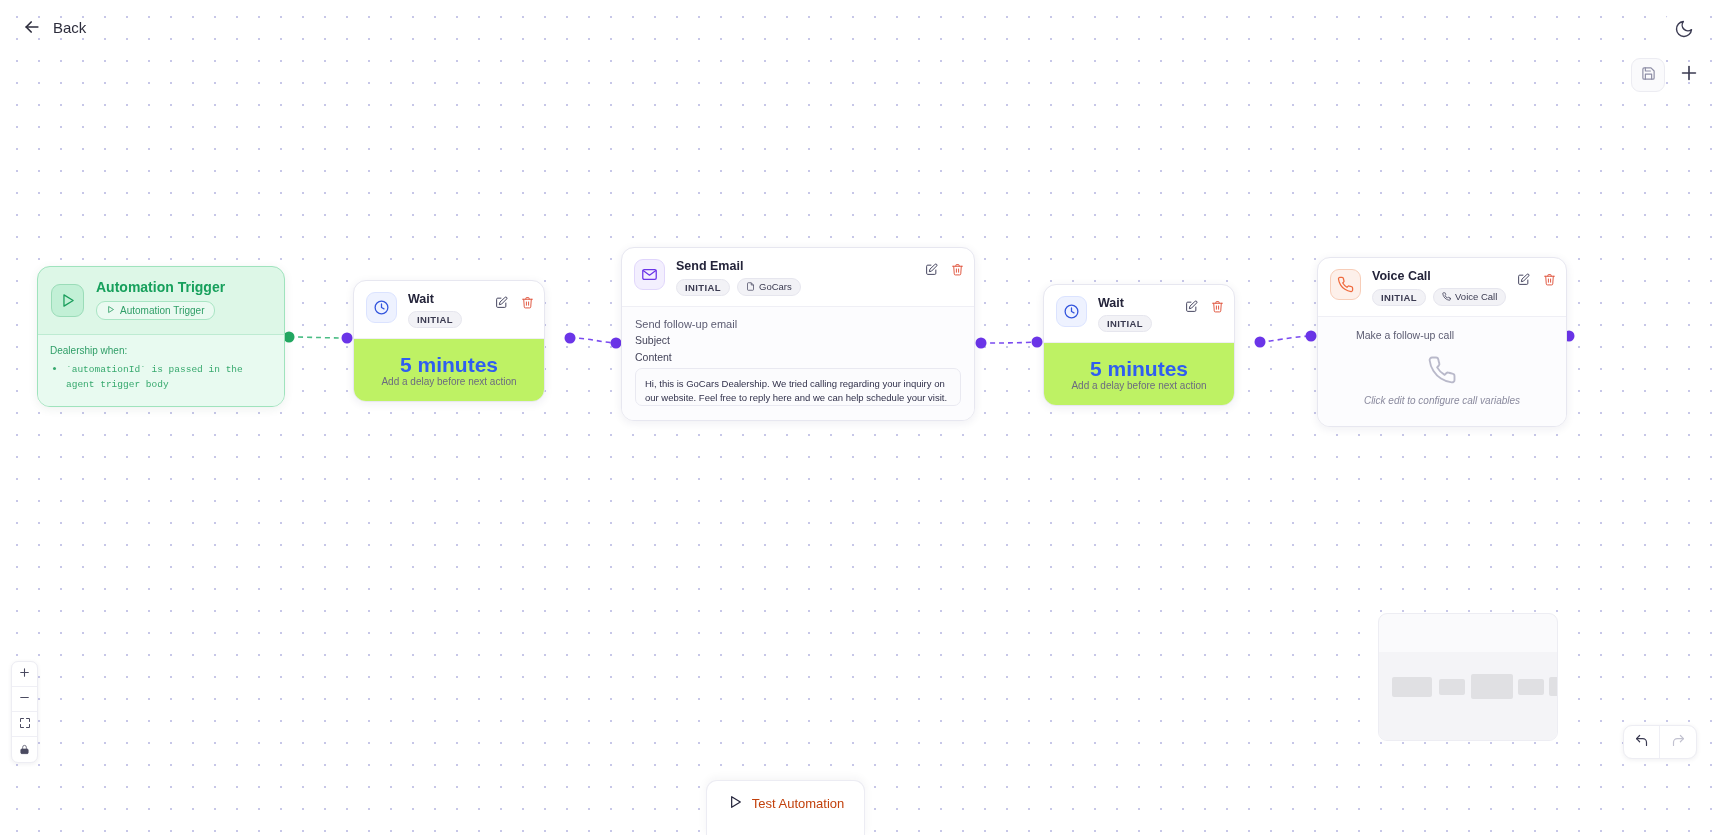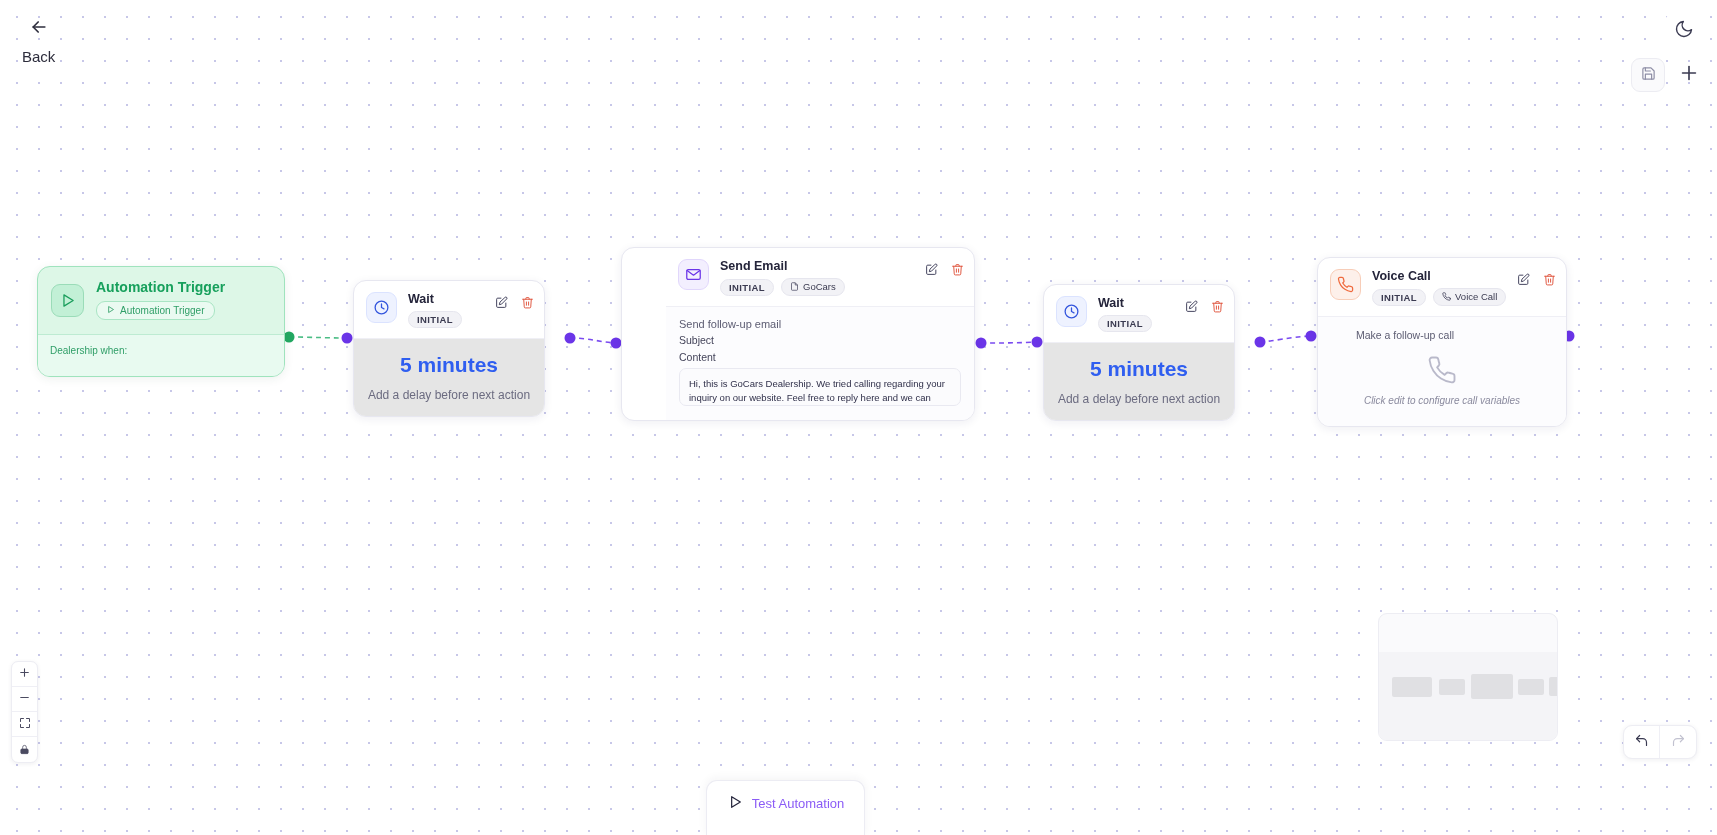--- a/index.html
+++ b/index.html
@@ -17,21 +17,21 @@
     background-image: radial-gradient(circle, #c7c7e8 1.1px, transparent 1.2px);
     background-size: 22px 22px;
     background-position: 6px 6px;
   }
 
   
   .back-btn {
     position: absolute; left: 14px; top: 12px;
     display: flex; align-items: center; gap: 11px;
     padding: 5px 8px; border-radius: 8px;
-    cursor: pointer; background: transparent; flex-direction: column;
+    cursor: pointer; background: transparent;
   }
   .back-btn .label { font-size: 15px; color: #2d2d3c; }
   .back-arrow { width: 20px; height: 20px; display: block; }
 
   .theme-btn {
     position: absolute; right: 14px; top: 12px;
     width: 38px; height: 38px; border-radius: 10px;
     display: flex; align-items: center; justify-content: center;
     background: #fff; cursor: pointer;
   }
@@ -76,23 +76,23 @@
   .badge.soft { font-weight: normal; letter-spacing: 0; display: flex; align-items: center; gap: 4px;}
   .node-actions {
     position: absolute; right: 10px; top: 14px;
     display: flex; align-items: center; gap: 13px;
   }
   .act { cursor: pointer; display: block; }
   .node-body { border-top: 1px solid #efeff5; background: #fcfcfe; }
 
   
   .wait-node { width: 192px; }
-  .wait-body { padding: 14px 10px 14px 10px; text-align: center; background: #e5e5e5;}
+  .wait-body { padding: 14px 10px 14px 10px; text-align: center; background: #bef264;}
   .wait-value { font-size: 21px; font-weight: bold; color: #2f5ef0; line-height: 1.1; }
-  .wait-sub { font-size: 12px; color: #6b6b80; margin-top: 12px; }
+  .wait-sub { font-size: 10px; color: #6b6b80; margin-top: 0; }
 
   
   .trigger-node {
     position: absolute;
     width: 248px;
     border-radius: 13px;
     border: 1px solid #9fe3bd;
     background: #ddf7e7;
     box-shadow: 0 2px 10px rgba(35,80,55,0.08);
     overflow: hidden;
@@ -162,21 +162,21 @@
   .test-wrap {
     position: absolute; left: 706px; bottom: 0;
     width: 159px; padding: 13px 0 22px 0;
     background: #fff; border: 1px solid #ececf3; border-bottom: none;
     border-radius: 11px 11px 0 0;
     box-shadow: 0 -2px 10px rgba(30,30,60,.05);
     display: flex; align-items: center; justify-content: center;
   }
   .test-btn {
     display: flex; align-items: center; gap: 9px;
-    font-size: 13px; color: #8b5cf6; cursor: pointer;
+    font-size: 13px; color: #c2410c; cursor: pointer;
   }
 
   
   .minimap {
     position: absolute; left: 1378px; top: 613px;
     width: 180px; height: 128px;
     background: #fafafc; border: 1px solid #ededf3;
     border-radius: 9px; overflow: hidden;
   }
   .minimap-inner { position: absolute; left: 0; top: 38px; right: 0; bottom: 0; background: #f4f4f7; }
@@ -268,20 +268,23 @@
             <svg width="9" height="9" viewBox="0 0 24 24" fill="none" stroke="#2f9e67" stroke-width="2.2" stroke-linejoin="round">
               <polygon points="7 4 20 12 7 20 7 4"></polygon>
             </svg>
           </span>
           <span>Automation Trigger</span>
         </div>
       </div>
     </div>
     <div class="trigger-body">
       <div class="trigger-lead">Dealership when:</div>
+      <ul class="trigger-list">
+        <li><span class="mono">`automationId` is passed in the agent trigger body</span></li>
+      </ul>
     </div>
   </div>
 
   <div class="node wait-node" style="left:353px; top:280px;">
     <div class="node-head">
       <div class="node-icon" style="background:#eef2ff;border:1px solid #dbe3ff;">
         <svg width="17" height="17" viewBox="0 0 24 24" fill="none" stroke="#3355dd" stroke-width="1.8" stroke-linecap="round">
           <circle cx="12" cy="12" r="9"></circle>
             <polyline points="12 7 12 12 15.5 14"></polyline>
         </svg>
@@ -307,21 +310,21 @@
           </svg>
         </span>
       </div>
     </div>
     <div class="node-body wait-body">
       <div class="wait-value">5 minutes</div>
       <div class="wait-sub">Add a delay before next action</div>
     </div>
   </div>
 
-  <div class="node email-node" style="left:621px; top:247px;padding-left:44px;">
+  <div class="node email-node" style="left:621px; top:247px;">
     <div class="node-head">
       <div class="node-icon" style="background:#f3effe;border:1px solid #e1d7fb;">
         <svg width="17" height="17" viewBox="0 0 24 24" fill="none" stroke="#6b35e8" stroke-width="1.8" stroke-linecap="round" stroke-linejoin="round">
           <rect x="2.5" y="5" width="19" height="14" rx="2"></rect>
             <polyline points="3 6.5 12 13 21 6.5"></polyline>
         </svg>
       </div>
       <div class="node-titles">
         <div class="node-title">Send Email</div>
         <div class="badge-row">

